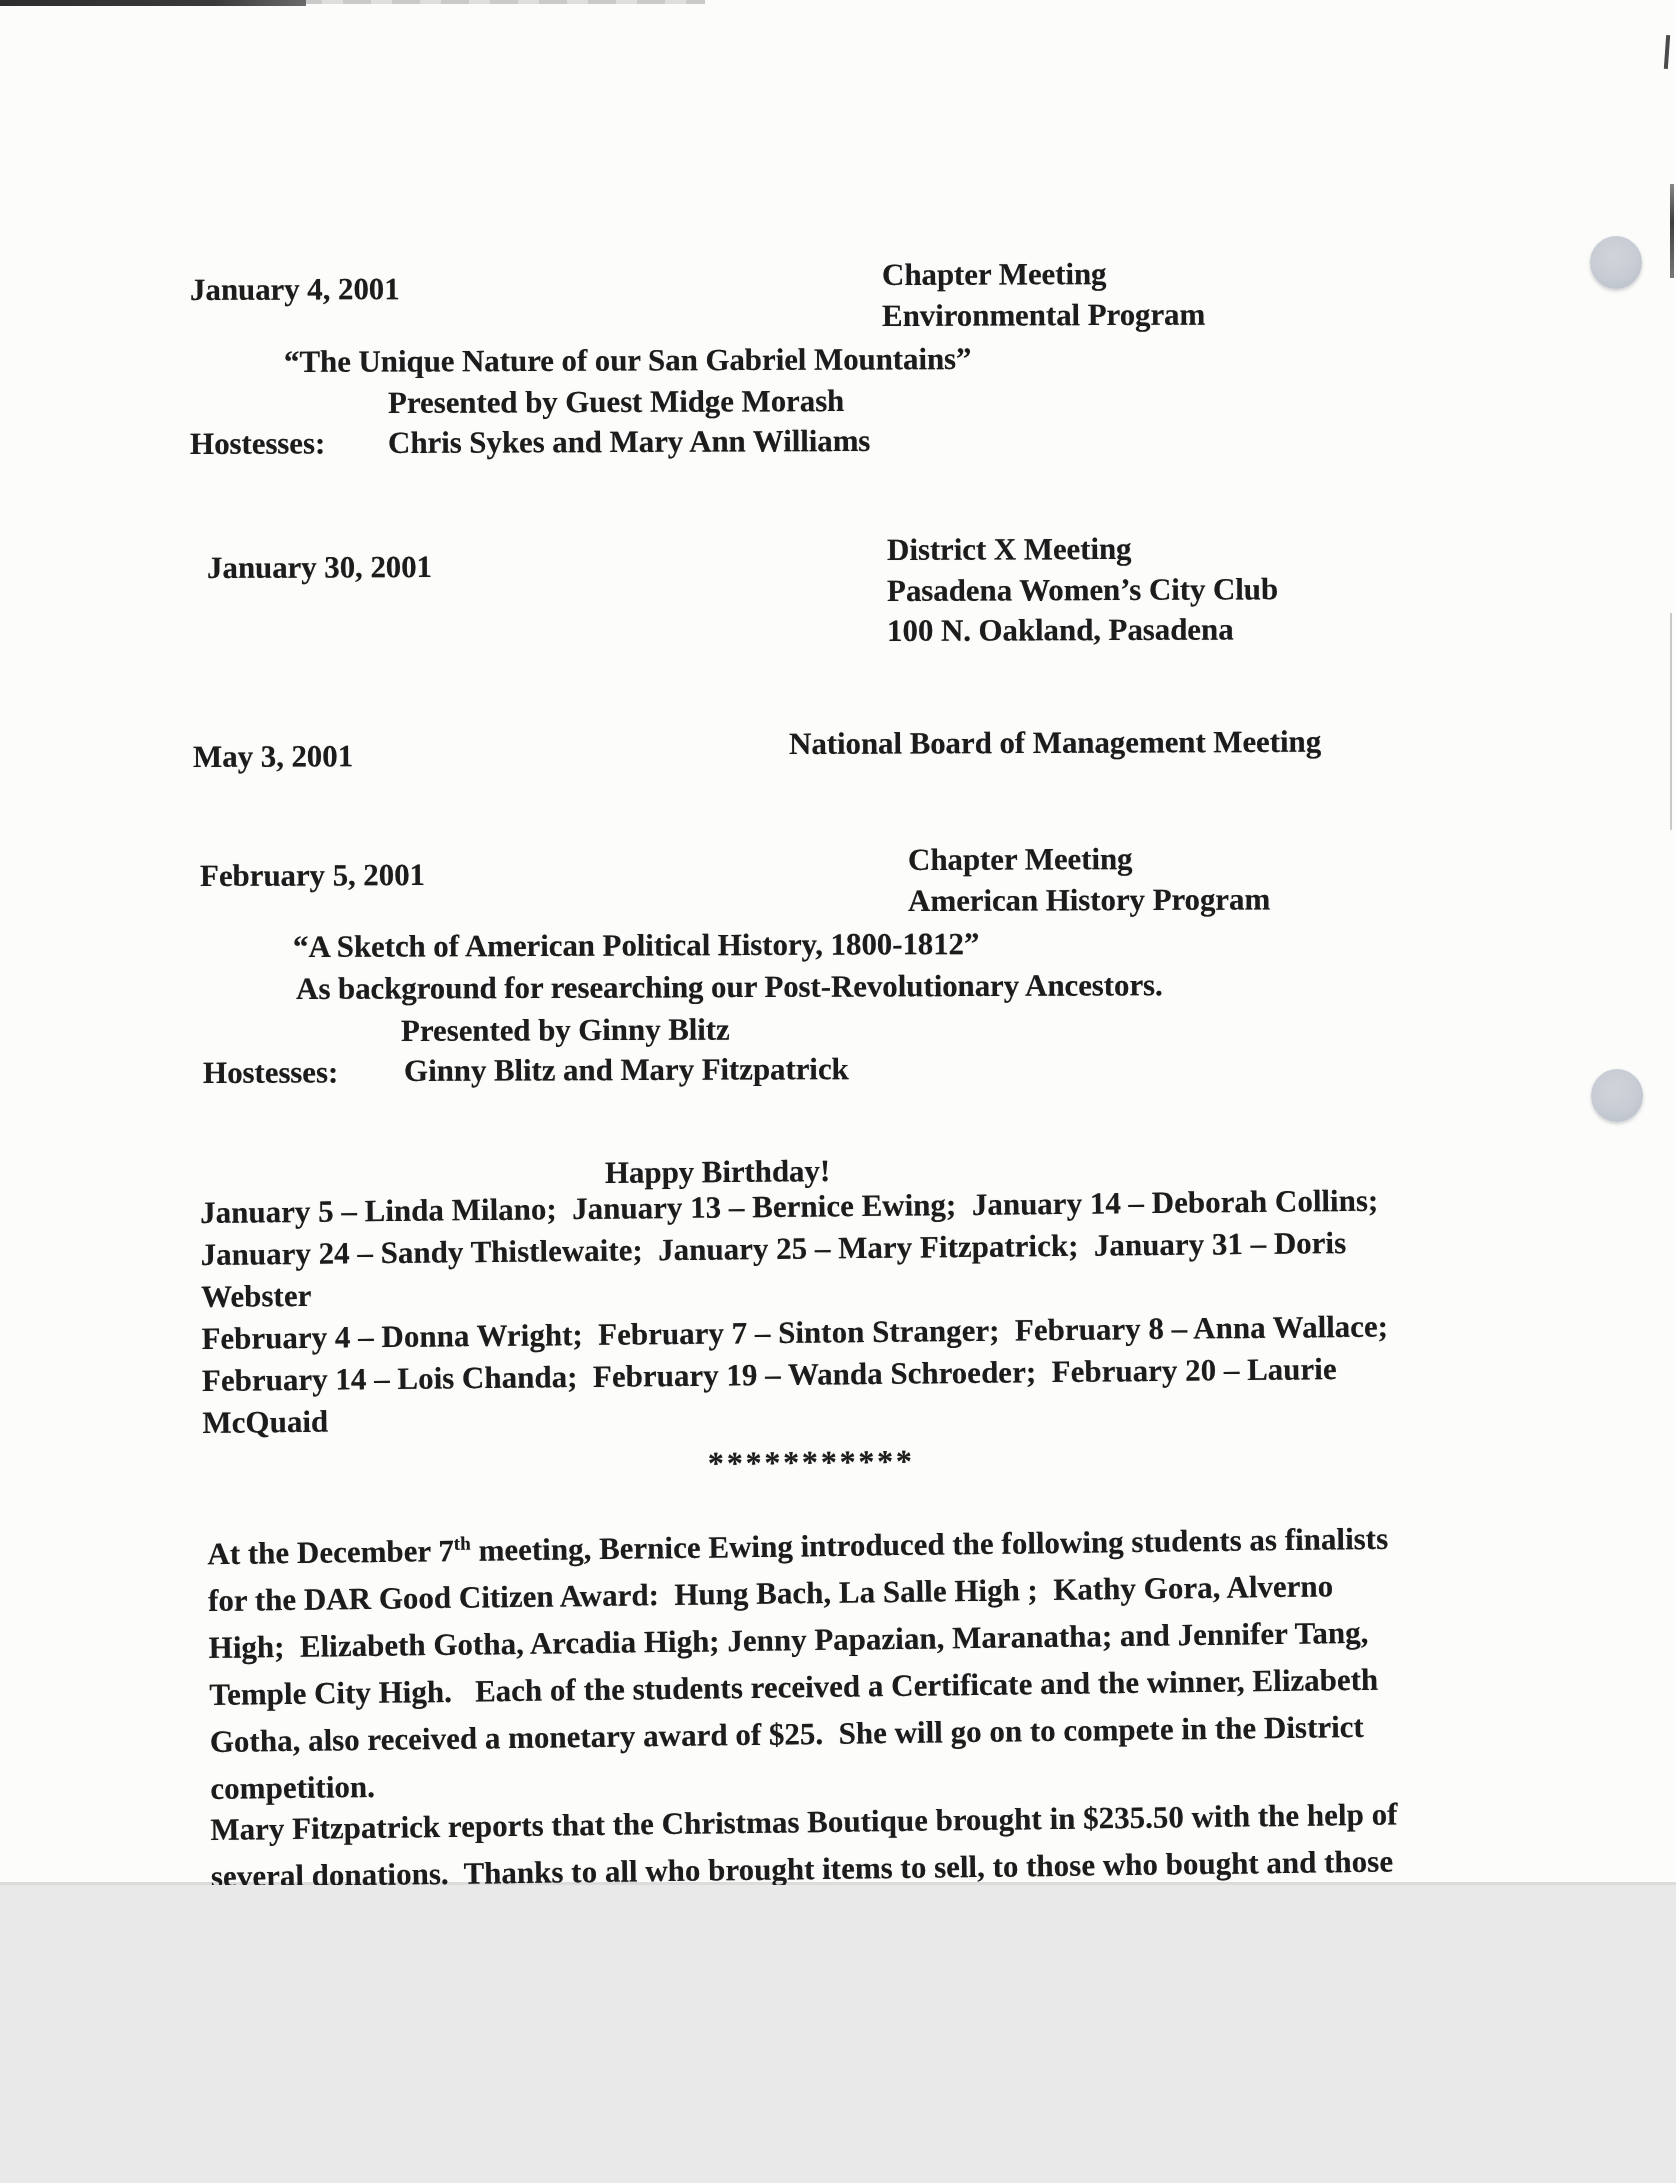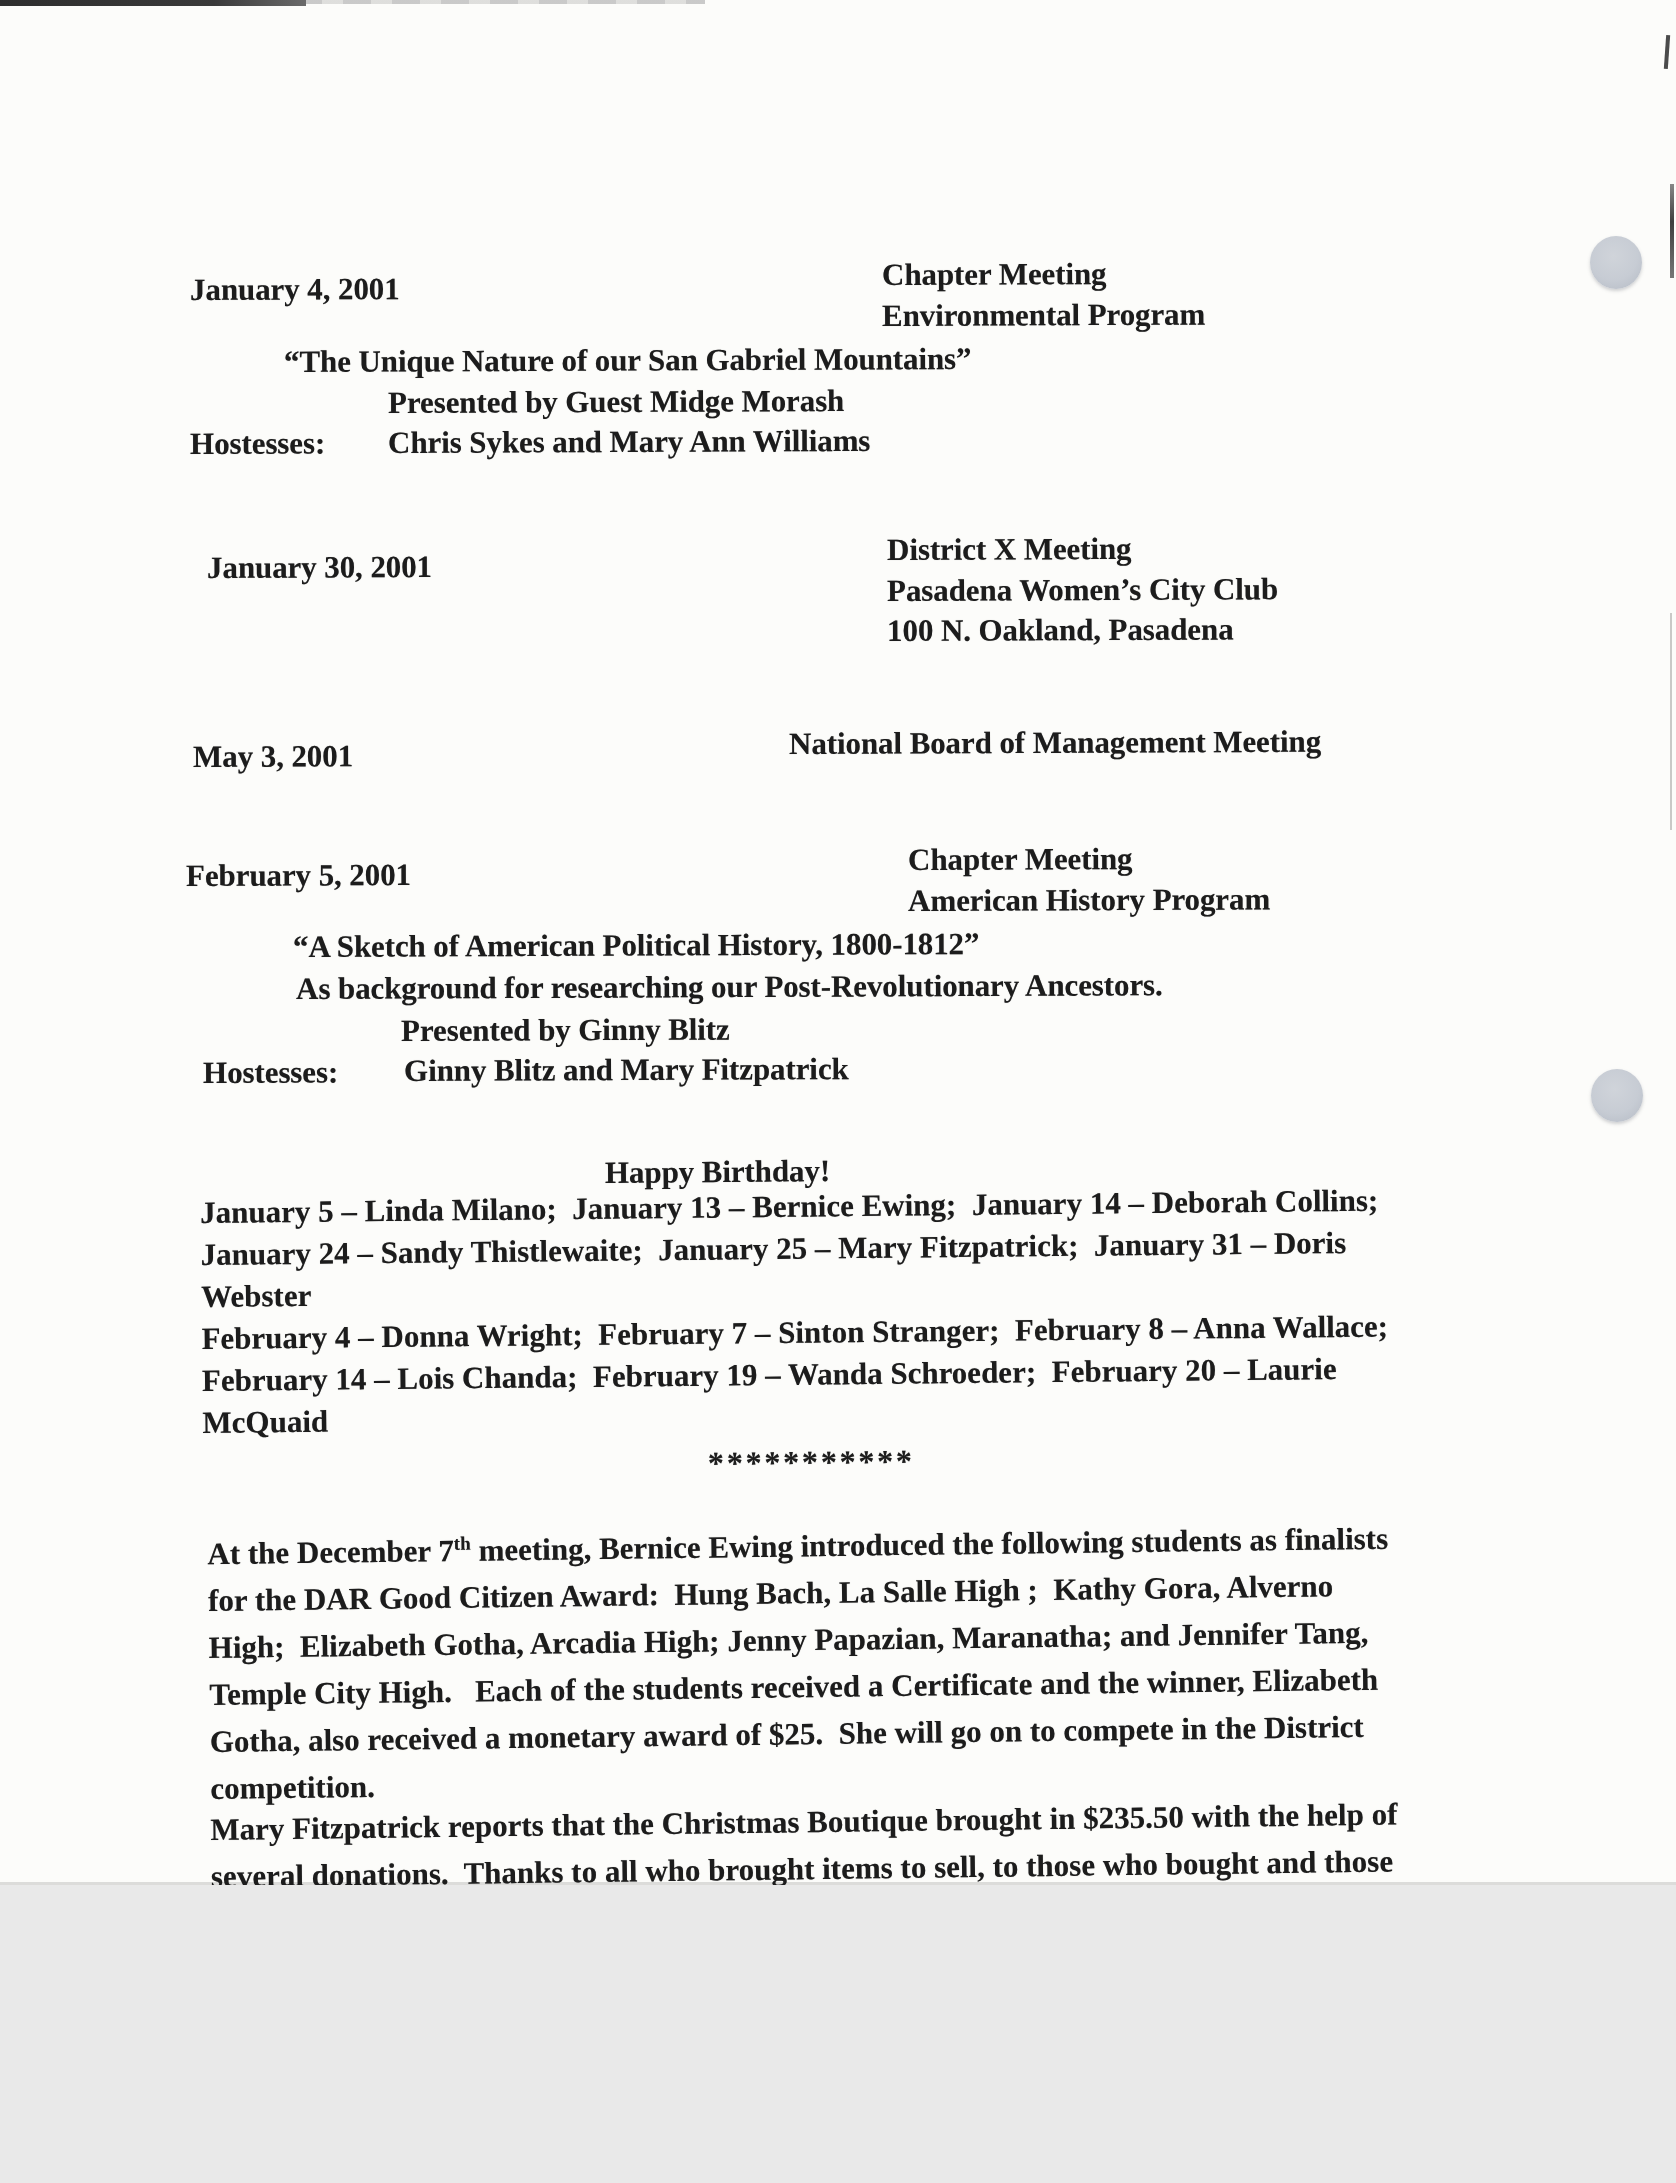--- a/index.html
+++ b/index.html
@@ -91,21 +91,21 @@
   <div class="t tilt-a" style="left:388px; top:425px;">Chris Sykes and Mary Ann Williams</div>
 
   <div class="t tilt-a" style="left:191px; top:550px;margin-left:16px;">January 30, 2001</div>
   <div class="t tilt-a" style="left:887px; top:532px;">District X Meeting</div>
   <div class="t tilt-a" style="left:887px; top:573px;">Pasadena Women’s City Club</div>
   <div class="t tilt-a" style="left:887px; top:613px;">100 N. Oakland, Pasadena</div>
 
   <div class="t tilt-a" style="left:193px; top:739px;">May 3, 2001</div>
   <div class="t tilt-a" style="left:789px; top:726px;">National Board of Management Meeting</div>
 
-  <div class="t tilt-a" style="left:186px; top:858px;">February 5, 2001</div>
+  <div class="t tilt-a" style="left:200px; top:858px;">February 5, 2001</div>
   <div class="t tilt-a" style="left:908px; top:842px;">Chapter Meeting</div>
   <div class="t tilt-a" style="left:908px; top:883px;">American History Program</div>
   <div class="t tilt-a" style="left:293px; top:929px;">“A Sketch of American Political History, 1800-1812”</div>
   <div class="t tilt-a" style="left:296px; top:971px;">As background for researching our Post-Revolutionary Ancestors.</div>
   <div class="t tilt-a" style="left:401px; top:1013px;">Presented by Ginny Blitz</div>
   <div class="t tilt-a" style="left:203px; top:1055px;">Hostesses:</div>
   <div class="t tilt-a" style="left:404px; top:1053px;">Ginny Blitz and Mary Fitzpatrick</div>
 
   <div class="t" style="left:605px; top:1154px; transform: rotate(-0.5deg);">Happy Birthday!</div>
   <div class="block" style="left:200px; top:1192px; width:1327px; transform: rotate(-0.6deg);">

